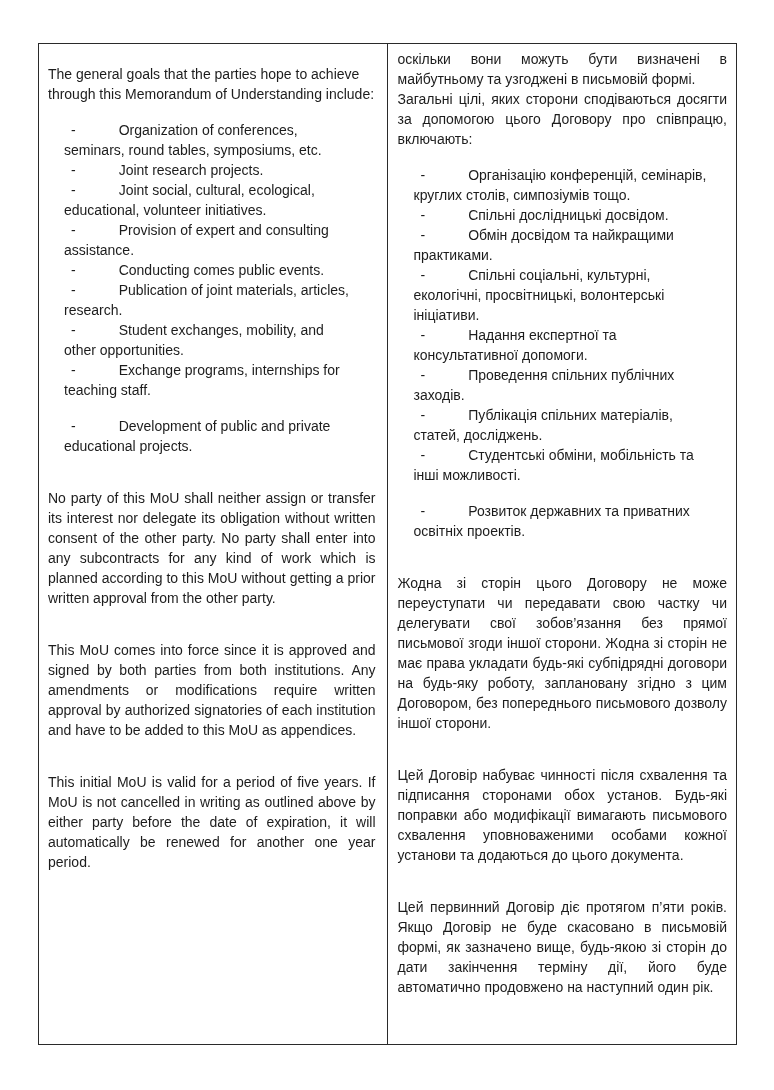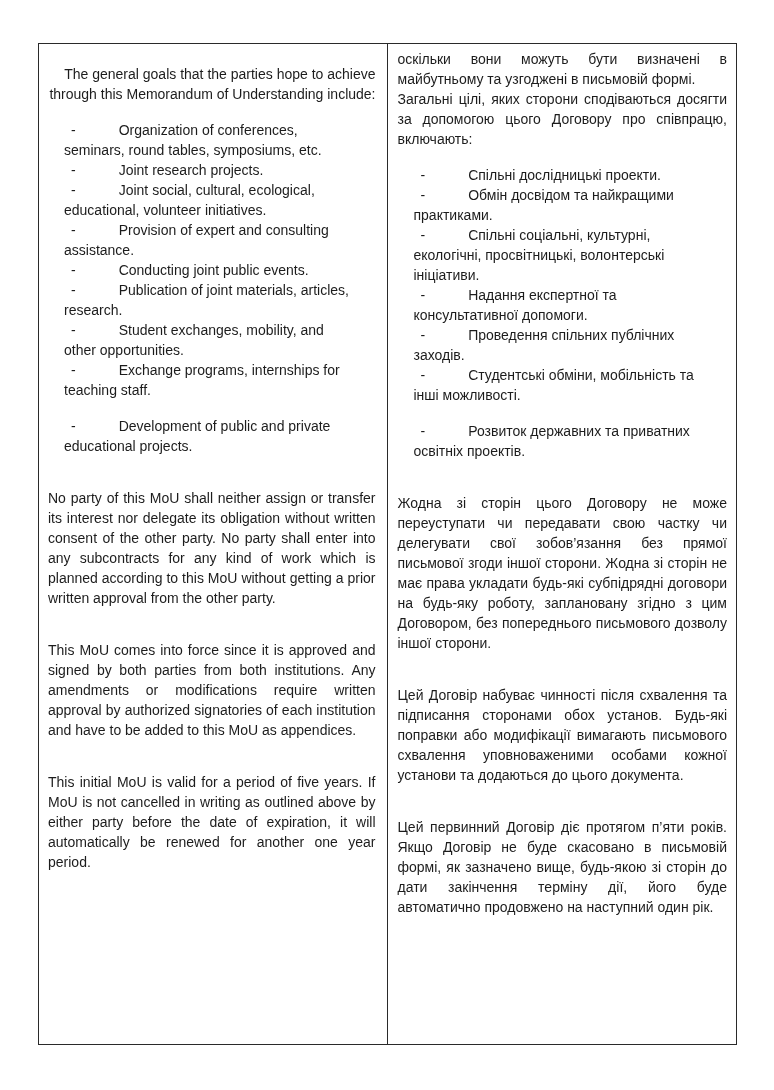--- a/index.html
+++ b/index.html
@@ -46,21 +46,21 @@
   }
   .cell-uk {
     padding-left: 10px;
   }
   .para {
     margin: 0;
     text-align: justify;
     text-justify: inter-word;
   }
   .para.align-left {
-    text-align: right;
+    text-align: left;
   }
   .blk-gap {
     margin-top: 32px;
   }
   .blist {
     margin: 16px;
   }
   .li {
     text-align: left;
     text-indent: 7px;
@@ -79,41 +79,43 @@
 
 <div class="page">
   <div class="mou-table">
     <div class="cell cell-en">
         <p class="para align-left">The general goals that the parties hope to achieve through this Memorandum of Understanding include:</p>
         <div class="blist blk-gap">
           <div class="li"><span class="dash">-</span><span class="tab"></span><span>Organization of conferences, seminars, round tables, symposiums, etc.</span></div>
           <div class="li"><span class="dash">-</span><span class="tab"></span><span>Joint research projects.</span></div>
           <div class="li"><span class="dash">-</span><span class="tab"></span><span>Joint social, cultural, ecological, educational, volunteer initiatives.</span></div>
           <div class="li"><span class="dash">-</span><span class="tab"></span><span>Provision of expert and consulting assistance.</span></div>
-          <div class="li"><span class="dash">-</span><span class="tab"></span><span>Conducting joint public events.</span></div>
+          <div class="li"><span class="dash">-</span><span class="tab"></span><span>Conducting comes public events.</span></div>
           <div class="li"><span class="dash">-</span><span class="tab"></span><span>Publication of joint materials, articles, research.</span></div>
           <div class="li"><span class="dash">-</span><span class="tab"></span><span>Student exchanges, mobility, and other opportunities.</span></div>
           <div class="li"><span class="dash">-</span><span class="tab"></span><span>Exchange programs, internships for teaching staff.</span></div>
         </div>
         <div class="blist blk-gap">
           <div class="li"><span class="dash">-</span><span class="tab"></span><span>Development of public and private educational projects.</span></div>
         </div>
         <p class="para blk-gap">No party of this MoU shall neither assign or transfer its interest nor delegate its obligation without written consent of the other party. No party shall enter into any subcontracts for any kind of work which is planned according to this MoU without getting a prior written approval from the other party.</p>
         <p class="para blk-gap">This MoU comes into force since it is approved and signed by both parties from both institutions. Any amendments or modifications require written approval by authorized signatories of each institution and have to be added to this MoU as appendices.</p>
         <p class="para blk-gap">This initial MoU is valid for a period of five years. If MoU is not cancelled in writing as outlined above by either party before the date of expiration, it will automatically be renewed for another one year period.</p>
       </div>
     <div class="cell cell-uk">
         <p class="para">оскільки вони можуть бути визначені в майбутньому та узгоджені в письмовій формі.</p>
         <p class="para">Загальні цілі, яких сторони сподіваються досягти за допомогою цього Договору про співпрацю, включають:</p>
         <div class="blist blk-gap">
-          <div class="li"><span class="dash">-</span><span class="tab"></span><span>Спільні дослідницькі проекти.</span></div>
+          <div class="li"><span class="dash">-</span><span class="tab"></span><span>Організацію конференцій, семінарів, круглих столів, симпозіумів тощо.</span></div>
+          <div class="li"><span class="dash">-</span><span class="tab"></span><span>Спільні дослідницькі досвідом.</span></div>
           <div class="li"><span class="dash">-</span><span class="tab"></span><span>Обмін досвідом та найкращими практиками.</span></div>
           <div class="li"><span class="dash">-</span><span class="tab"></span><span>Спільні соціальні, культурні, екологічні, просвітницькі, волонтерські ініціативи.</span></div>
           <div class="li"><span class="dash">-</span><span class="tab"></span><span>Надання експертної та консультативної допомоги.</span></div>
           <div class="li"><span class="dash">-</span><span class="tab"></span><span>Проведення спільних публічних заходів.</span></div>
+          <div class="li"><span class="dash">-</span><span class="tab"></span><span>Публікація спільних матеріалів, статей, досліджень.</span></div>
           <div class="li"><span class="dash">-</span><span class="tab"></span><span>Студентські обміни, мобільність та інші можливості.</span></div>
         </div>
         <div class="blist blk-gap">
           <div class="li"><span class="dash">-</span><span class="tab"></span><span>Розвиток державних та приватних освітніх проектів.</span></div>
         </div>
         <p class="para blk-gap">Жодна зі сторін цього Договору не може переуступати чи передавати свою частку чи делегувати свої зобов’язання без прямої письмової згоди іншої сторони. Жодна зі сторін не має права укладати будь-які субпідрядні договори на будь-яку роботу, заплановану згідно з цим Договором, без попереднього письмового дозволу іншої сторони.</p>
         <p class="para blk-gap">Цей Договір набуває чинності після схвалення та підписання сторонами обох установ. Будь-які поправки або модифікації вимагають письмового схвалення уповноваженими особами кожної установи та додаються до цього документа.</p>
         <p class="para blk-gap">Цей первинний Договір діє протягом п’яти років. Якщо Договір не буде скасовано в письмовій формі, як зазначено вище, будь-якою зі сторін до дати закінчення терміну дії, його буде автоматично продовжено на наступний один рік.</p>
       </div>
   </div>

